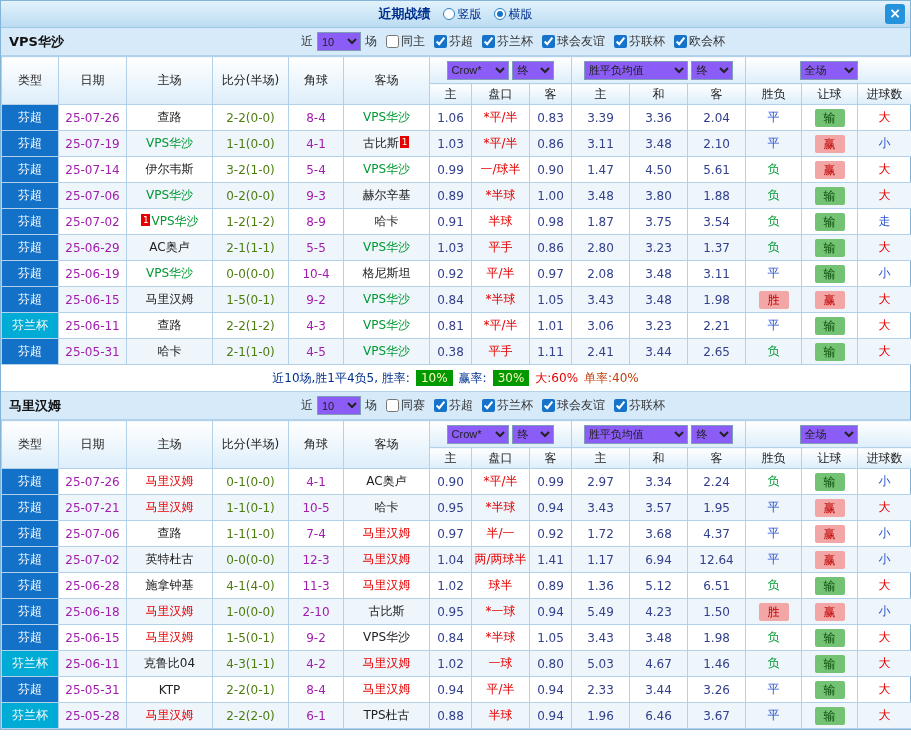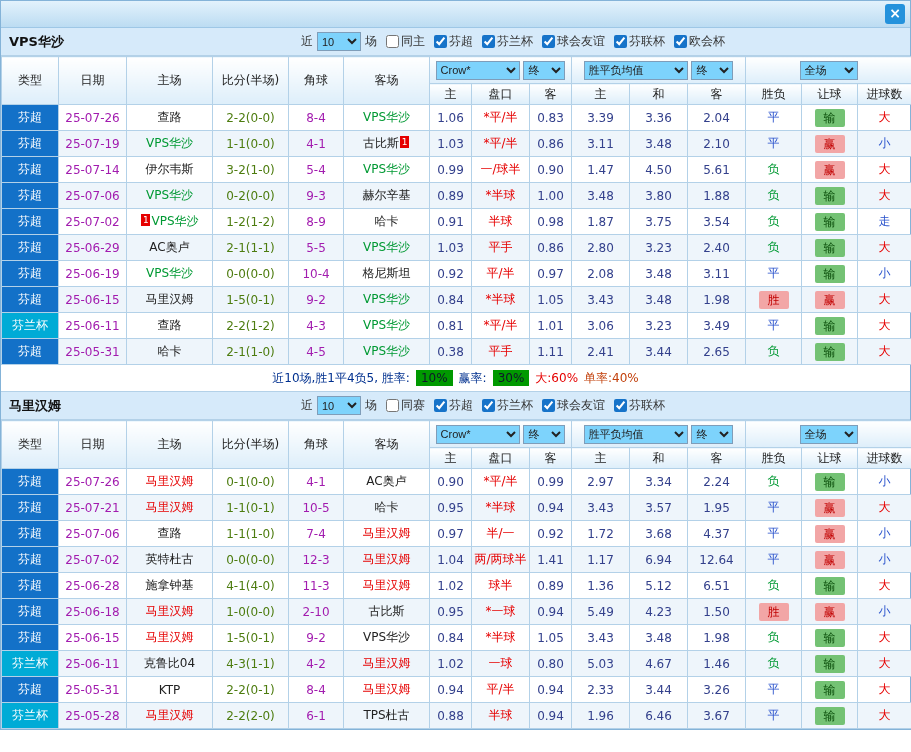--- a/index.html
+++ b/index.html
@@ -13,23 +13,23 @@
   .topbar-title{color:#00308f;font-weight:bold;font-size:13px}
   .rdo{display:inline-flex;align-items:center;gap:3px;color:#00308f;cursor:pointer}
   .rdo-dot{width:12px;height:12px;border:1px solid #2a7fc1;border-radius:50%;background:#fff;display:inline-block;position:relative}
   .rdo-dot.on::after{content:"";position:absolute;left:2px;top:2px;width:6px;height:6px;border-radius:50%;background:#1673c9}
   .close-btn{position:absolute;right:5px;top:3px;width:20px;height:20px;background:#2492dc;color:#fff;border-radius:3px;text-align:center;line-height:19px;font-weight:bold;font-size:14px;cursor:pointer}
 
   
   .section-bar{height:28px;background:#d6eafa;border-bottom:1px solid #b3d1e8;display:flex;align-items:center;padding-left:8px}
   .team-name{font-weight:bold;font-size:13px;color:#111;width:292px;flex:none}
   .filters{display:flex;align-items:center;gap:4px;color:#333;white-space:nowrap}
-  select{font-size:11px;height:19px;border:1px solid #7f9db9;background:#7dd3fc;color:#222}
+  select{font-size:11px;height:19px;border:1px solid #7f9db9;background:#8b5cf6;color:#222}
   .sel-count{width:44px}
-  .sel-book{width:84px}
+  .sel-book{width:62px}
   .sel-stage{width:42px}
   .sel-avg{width:104px}
   .sel-full{width:58px}
   .ck{display:inline-flex;align-items:center;gap:2px;margin-left:5px;cursor:pointer}
   input[type=checkbox]{width:13px;height:13px;accent-color:#1673c9}
 
   
   table.grid{border-collapse:collapse;width:100%;table-layout:fixed}
   .grid th,.grid td{border:1px solid #b3d1e8;text-align:center;font-weight:normal;padding:0;white-space:nowrap;overflow:hidden;font-size:12px}
   .grid thead th{background:linear-gradient(#ffffff,#ddeefa);color:#222;height:27px}
@@ -51,30 +51,41 @@
   .b-win{background:#f2a6a6;color:#c00000}
   .b-lose{background:#74c274;color:#0c4f0c}
   .v-draw{color:#2952cc}
   .v-lose{color:#009933}
   .v-big{color:#e60000}
   .v-small{color:#2952cc}
 
   
   .summary{height:27px;display:flex;align-items:center;justify-content:center;gap:6px;border-bottom:1px solid #b3d1e8;background:#fff}
   .sm-main{color:#00308f}
-  .pct{background:#009900;color:#0f172a;padding:1px 5px}
+  .pct{background:#009900;color:#fef9c3;padding:1px 5px}
   .sm-big{color:#e60000}
   .sm-odd{color:#c2410c}
 </style>
 </head>
 <body>
 
 <div class="app">
 
   <div class="topbar">
+    <div class="topbar-center">
+      <span class="topbar-title">近期战绩</span>
+      <span class="rdo">
+        <span class="rdo-dot"></span>
+        <span>竖版</span>
+      </span>
+      <span class="rdo">
+        <span class="rdo-dot on"></span>
+        <span>横版</span>
+      </span>
+    </div>
     <div class="close-btn">×</div>
   </div>
 
   <div class="section-bar">
     <span class="team-name">VPS华沙</span>
     <div class="filters">
       <span>近</span>
       <select class="sel-count"><option>10</option></select>
       <span>场</span>
       <label class="ck">
@@ -245,21 +256,21 @@
           <td class="cell-date">25-06-29</td>
           <td class="cell-team"><span>AC奥卢</span></td>
           <td class="cell-score">2-1(1-1)</td>
           <td class="cell-corner">5-5</td>
           <td class="cell-team"><span class="tm-g">VPS华沙</span></td>
           <td class="cell-odds">1.03</td>
           <td class="cell-hcap">平手</td>
           <td class="cell-odds">0.86</td>
           <td class="cell-odds">2.80</td>
           <td class="cell-odds">3.23</td>
-          <td class="cell-odds">2.40</td>
+          <td class="cell-odds">1.37</td>
           <td class="cell-res"><span class="v-lose">负</span></td>
           <td class="cell-ah"><span class="bdg b-lose">输</span></td>
           <td class="cell-ou"><span class="v-big">大</span></td>
         </tr>
         <tr>
           <td class="cell-league lg-sup">芬超</td>
           <td class="cell-date">25-06-19</td>
           <td class="cell-team"><span class="tm-g">VPS华沙</span></td>
           <td class="cell-score">0-0(0-0)</td>
           <td class="cell-corner">10-4</td>
@@ -296,21 +307,21 @@
           <td class="cell-date">25-06-11</td>
           <td class="cell-team"><span>查路</span></td>
           <td class="cell-score">2-2(1-2)</td>
           <td class="cell-corner">4-3</td>
           <td class="cell-team"><span class="tm-g">VPS华沙</span></td>
           <td class="cell-odds">0.81</td>
           <td class="cell-hcap">*平/半</td>
           <td class="cell-odds">1.01</td>
           <td class="cell-odds">3.06</td>
           <td class="cell-odds">3.23</td>
-          <td class="cell-odds">3.49</td>
+          <td class="cell-odds">2.21</td>
           <td class="cell-res"><span class="v-draw">平</span></td>
           <td class="cell-ah"><span class="bdg b-lose">输</span></td>
           <td class="cell-ou"><span class="v-big">大</span></td>
         </tr>
         <tr>
           <td class="cell-league lg-sup">芬超</td>
           <td class="cell-date">25-05-31</td>
           <td class="cell-team"><span>哈卡</span></td>
           <td class="cell-score">2-1(1-0)</td>
           <td class="cell-corner">4-5</td>

